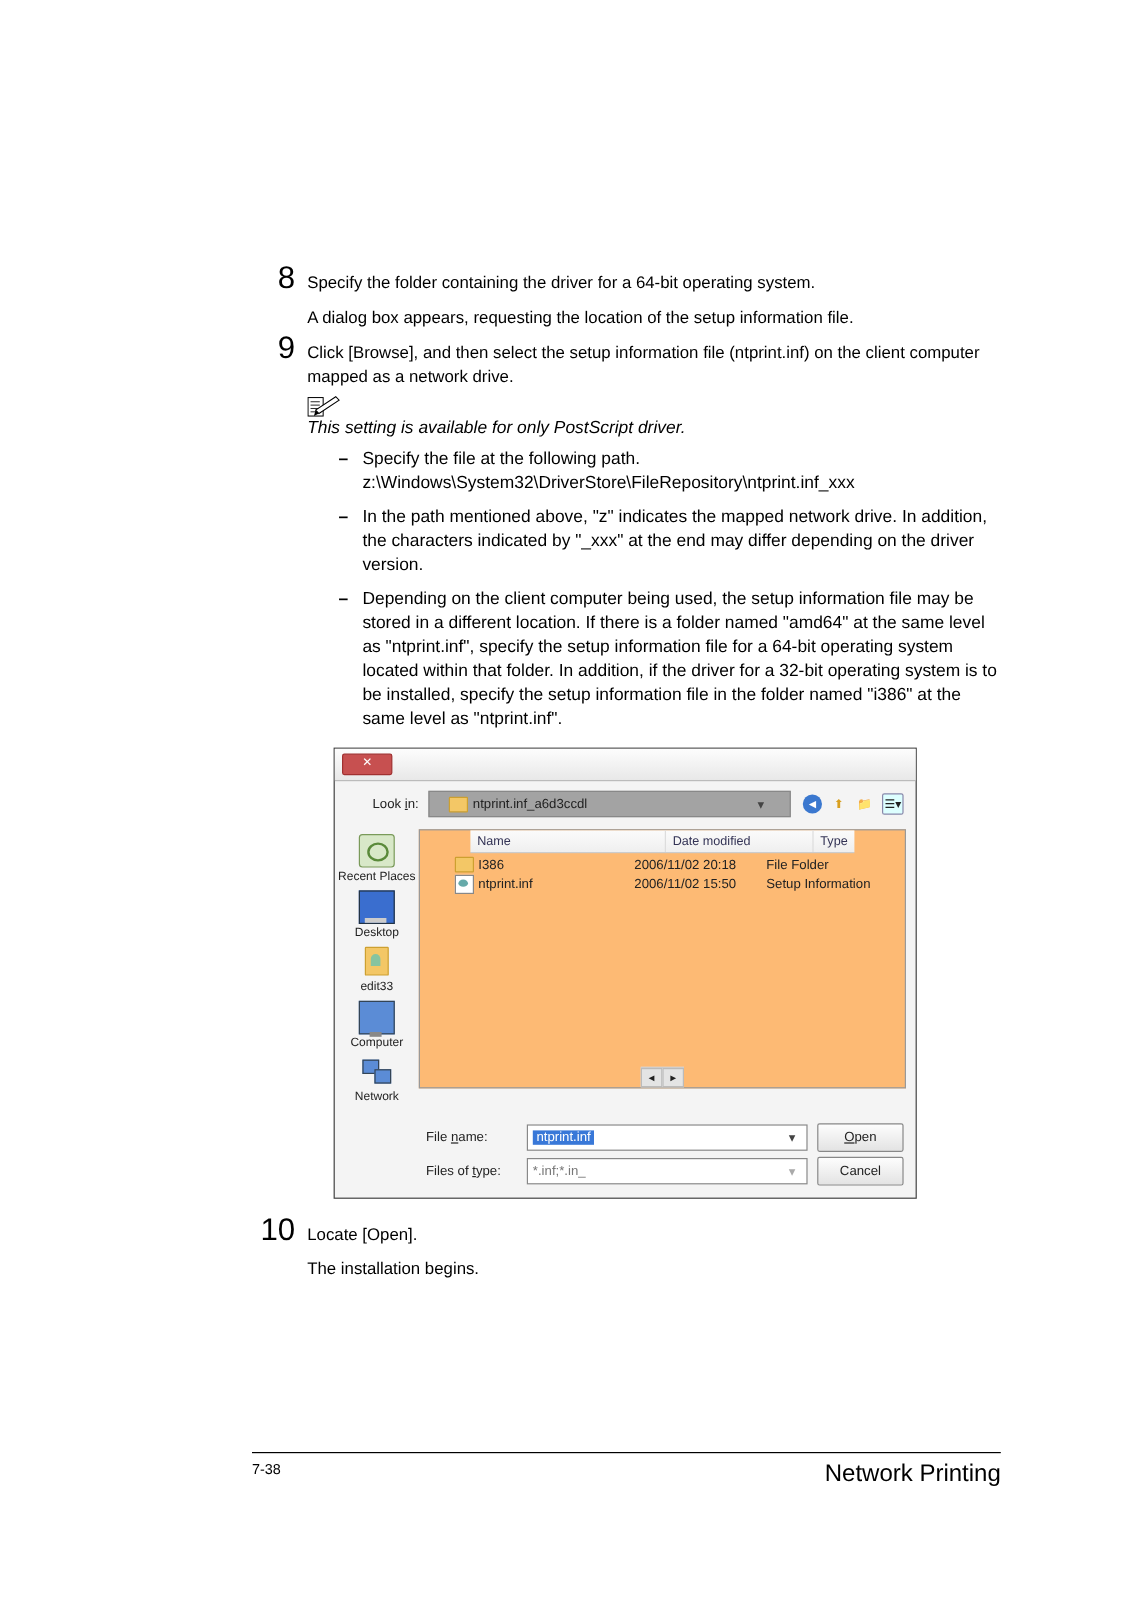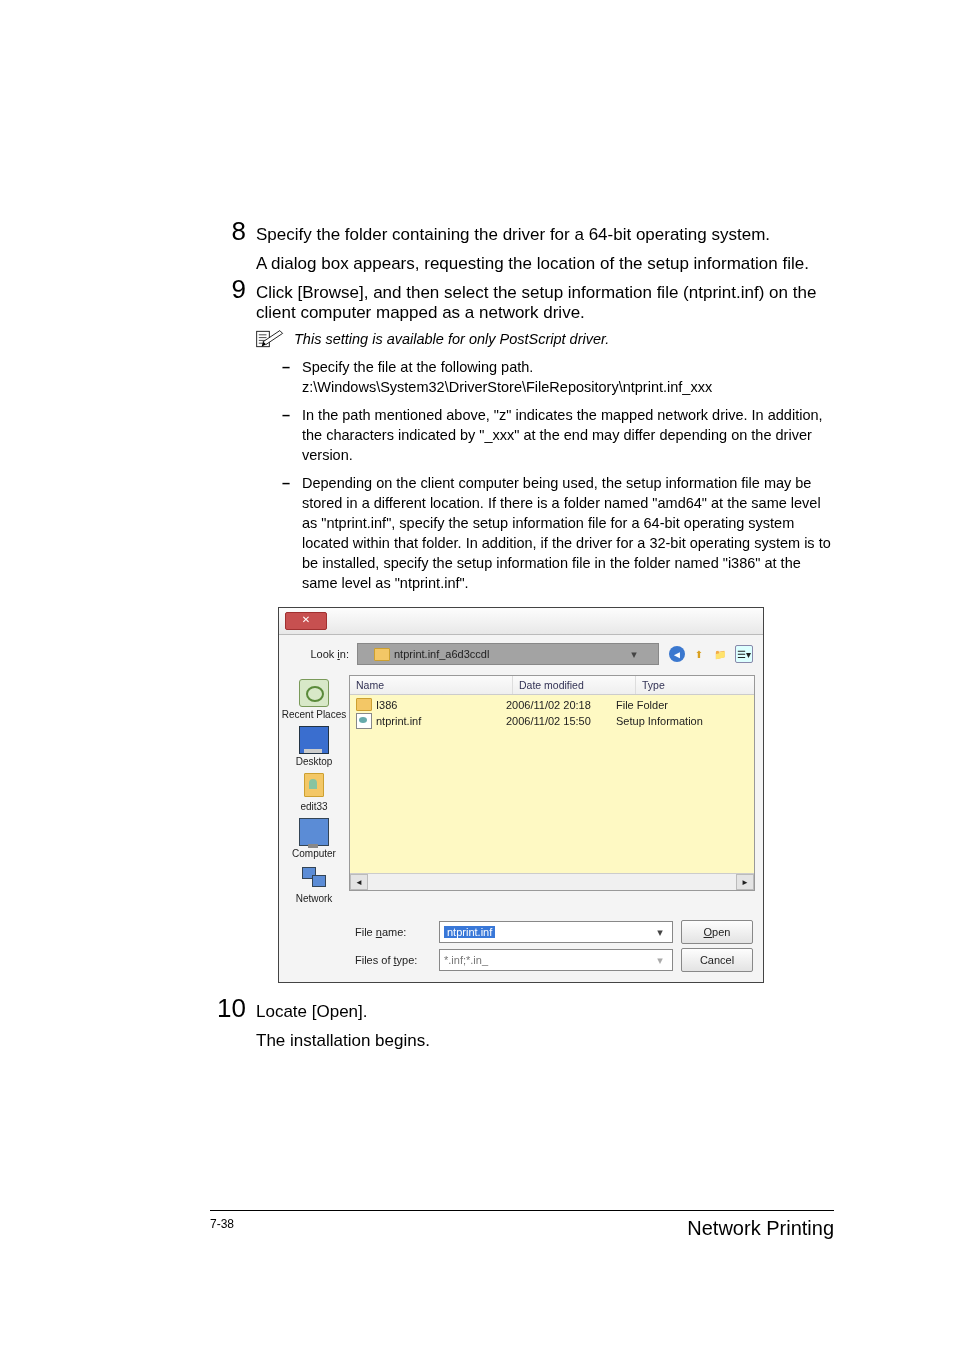--- a/index.html
+++ b/index.html
@@ -25,33 +25,33 @@
     font-size: 26px;
     font-weight: normal;
     font-family: Arial, sans-serif;
     width: 36px;
     text-align: right;
     padding-right: 10px;
     line-height: 22px;
     flex: 0 0 auto;
   }
   .step-body {
-    font-size: 17px;
+    font-size: 14px;
     line-height: 20px;
     padding-top: 5px;
     flex: 1 1 auto;
   }
   .italic {
   }
   .note-row {
     display: flex;
-    align-items: center;
     margin-left: 46px;
     margin-top: 6px;
     margin-bottom: 6px;
+    flex-direction: column;
   }
   .note-icon {
     width: 28px;
     height: 20px;
     margin-right: 10px;
     flex: 0 0 auto;
   }
   .note-text {
     font-size: 14.5px;
     font-style: italic;
@@ -130,25 +130,26 @@
     width: 70px;
     display: flex; flex-direction: column; align-items: center;
     padding: 6px 0;
     gap: 2px;
   }
   .place { display:flex; flex-direction:column; align-items:center; font-size:10px; text-align:center; padding:2px 0;}
   .place-icon { width: 28px; height: 26px; margin-bottom: 2px; position:relative;}
   .filelist {
     flex: 1;
     margin: 4px 8px 4px 0;
-    background: #fef9c3;
+    background: #fdba74;
     border: 1px solid #999;
     height: 214px;
     display: flex;
     flex-direction: column;
+    align-items: center;
   }
   .filelist-head {
     display: flex;
     font-size: 10.5px;
     color: #335;
     border-bottom: 1px solid #ccc;
     background: linear-gradient(#fbfbfb,#efefef);
   }
   .fh { padding: 3px 6px; border-right: 1px solid #ddd;}
   .fh-name{ width:150px;} .fh-date{ width:110px;} .fh-type{ flex:1; border-right:none;}

